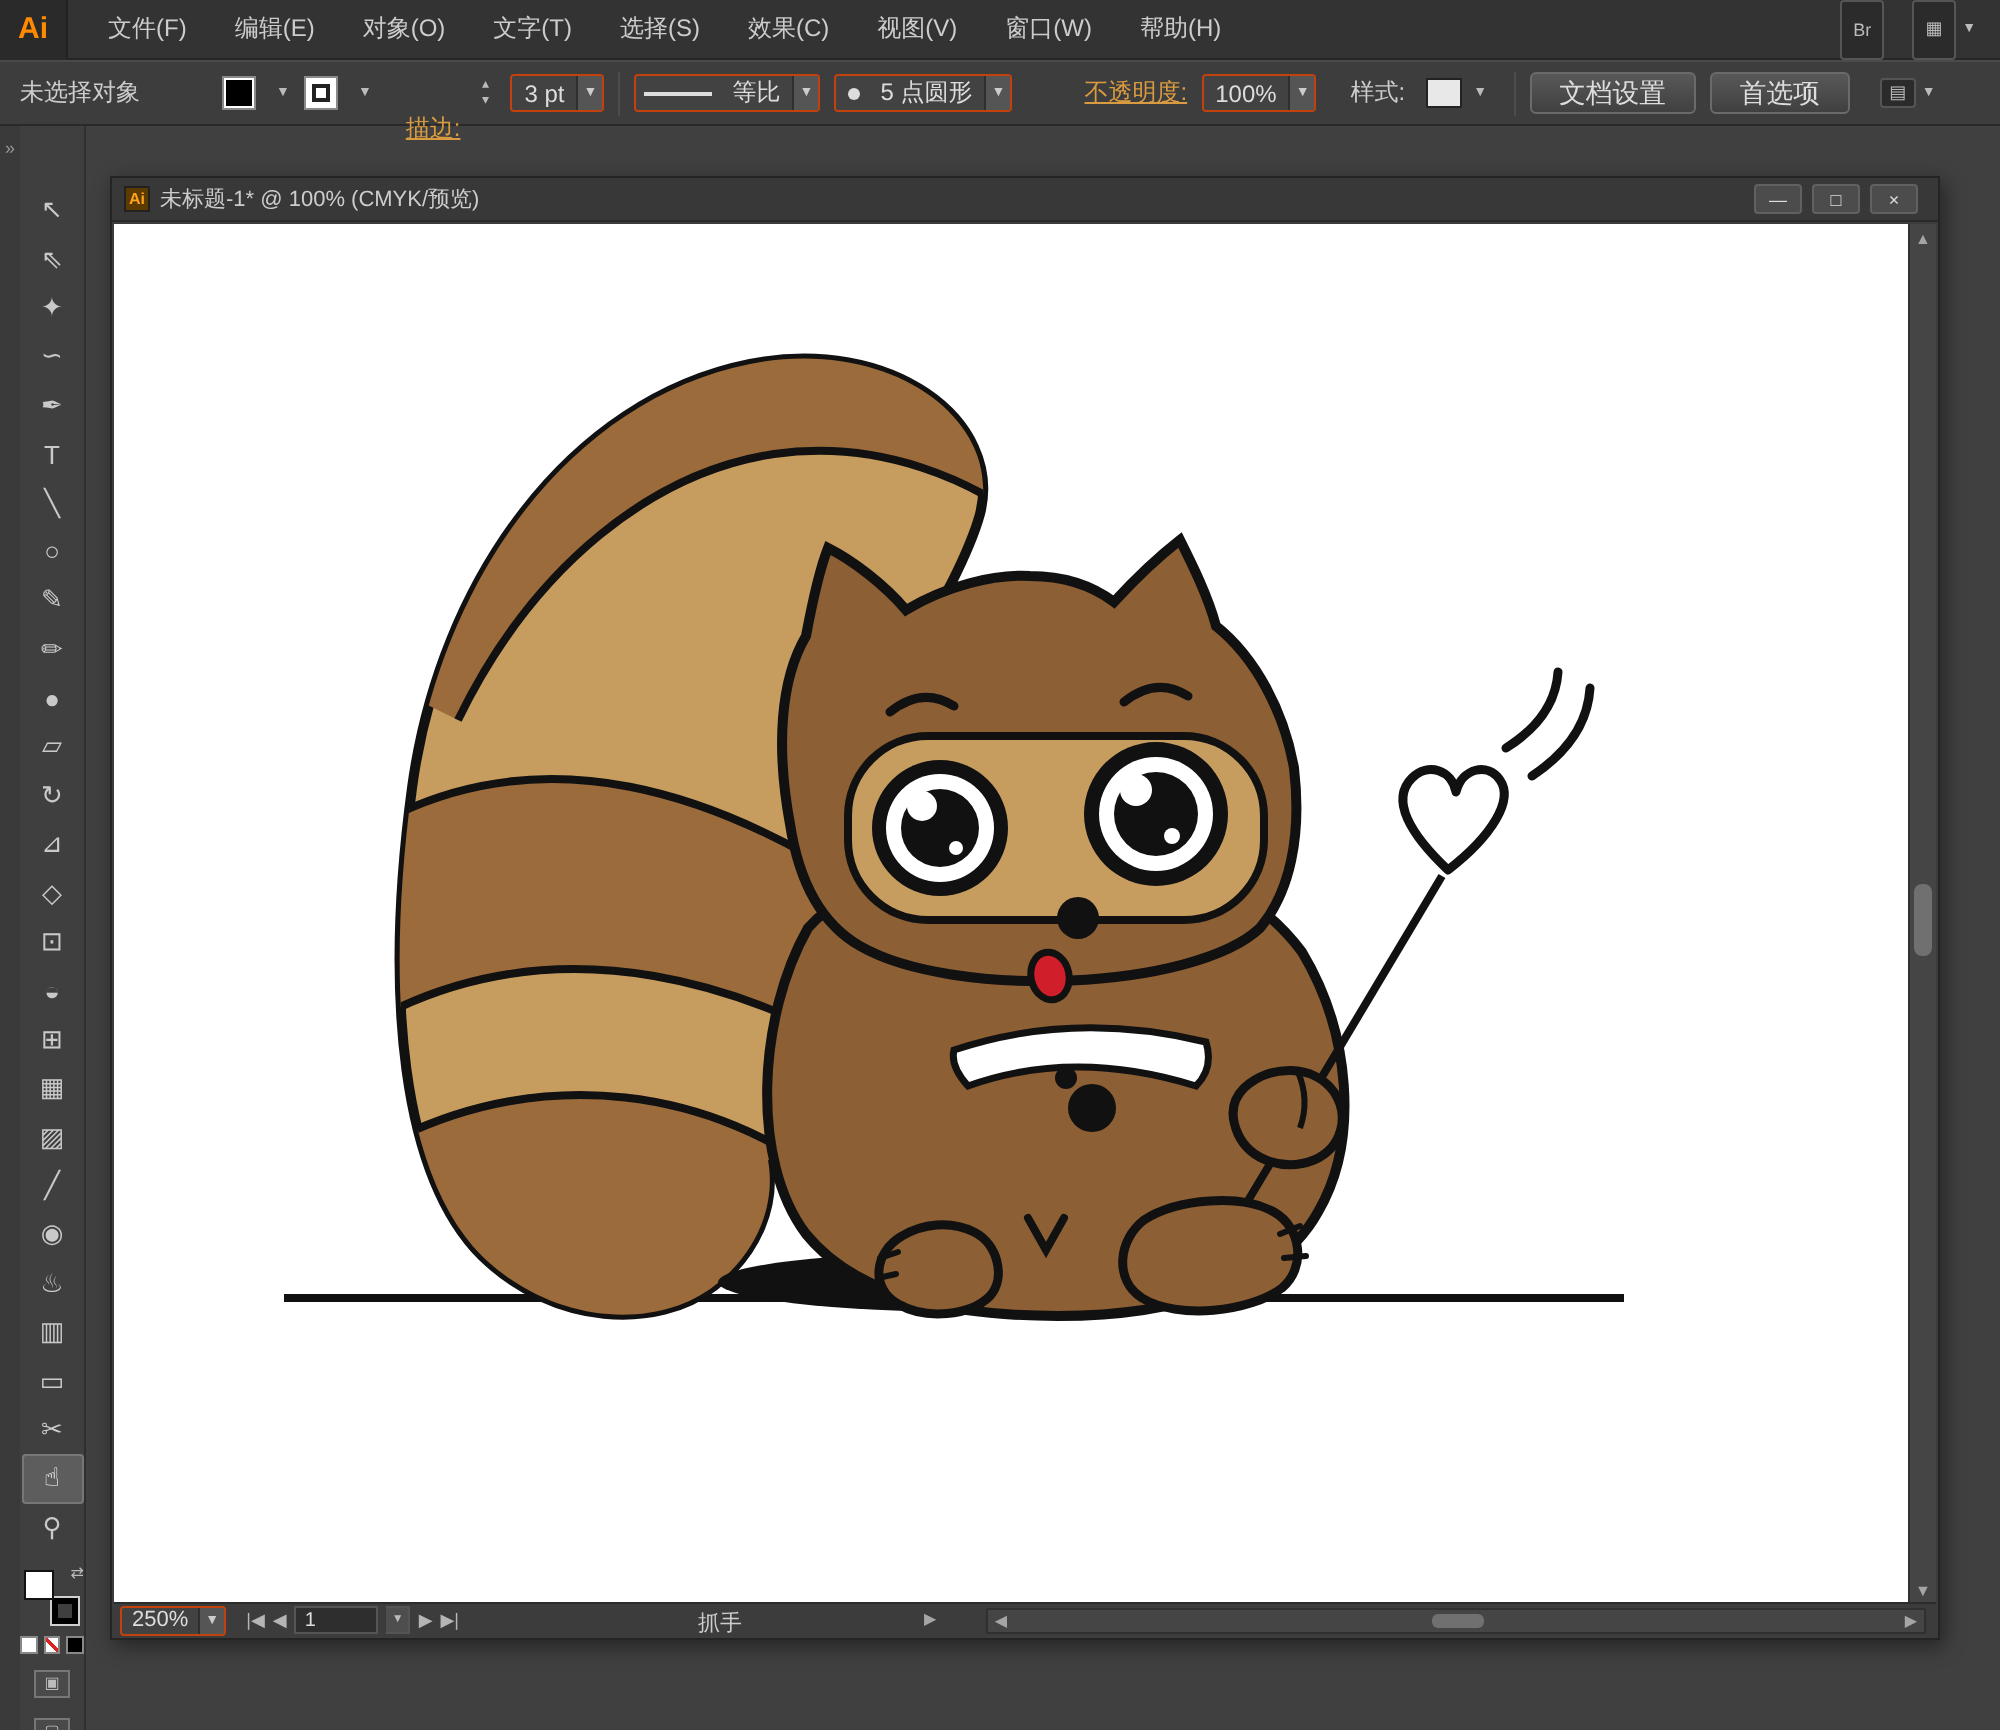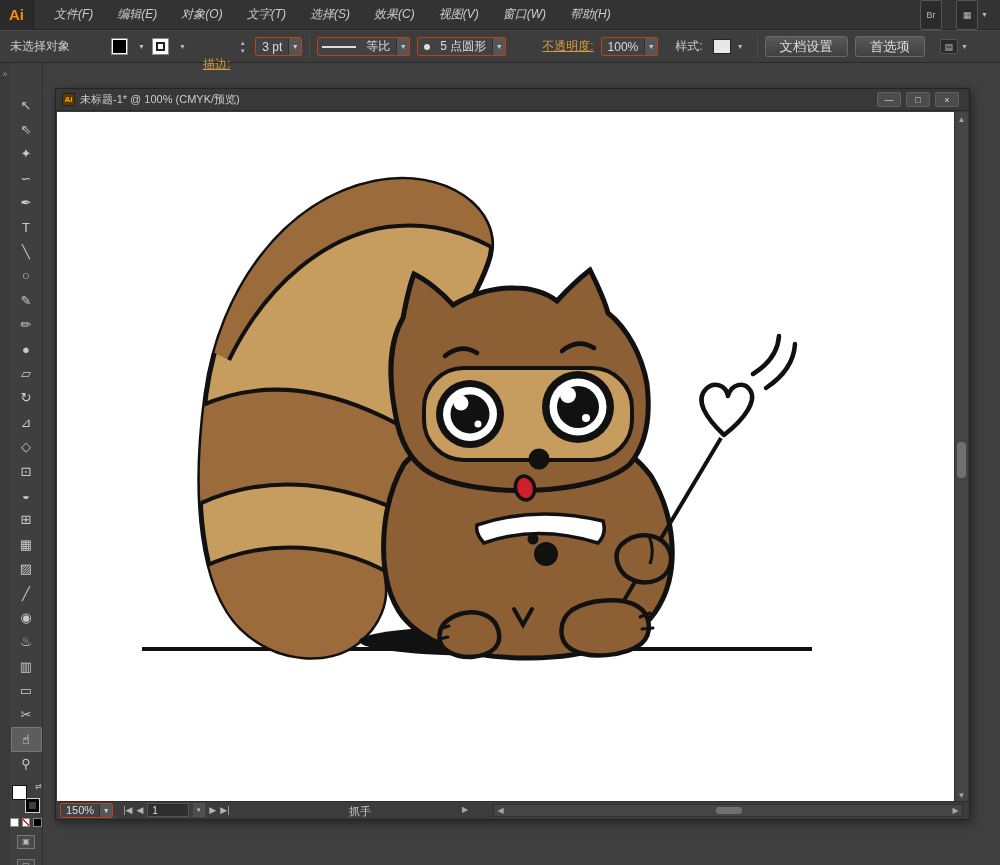--- a/index.html
+++ b/index.html
@@ -5,21 +5,21 @@
   * { margin:0; padding:0; box-sizing:border-box; }
   html,body { width:1000px; height:865px; overflow:hidden; }
   body { background:#404040; font-family:"Liberation Sans","DejaVu Sans",sans-serif; color:#ccc; font-size:12px; }
 
   
   .menubar { position:absolute; left:0; top:0; width:1000px; height:30px; background:#333;
              border-bottom:1px solid #262626; display:flex; align-items:center; }
   .ai-logo { width:34px; height:30px; display:flex; align-items:center; justify-content:center;
              background:#2a2a2a; color:#ff8a00; font-weight:bold; font-size:15px; border-right:1px solid #222; }
   .menu-items { display:flex; height:100%; align-items:center; margin-left:8px; }
-  .menu-item { padding:12px 12px; height:100%; display:flex; align-items:center; cursor:default;font-style:italic; }
+  .menu-item { padding:12px 12px; height:100%; display:flex; align-items:center; cursor:default; }
   .menubar-right { margin-left:auto; display:flex; align-items:center; gap:14px; margin-right:12px; }
   .appbar-icon { width:22px; height:30px; background:#2b2b2b; border:1px solid #555; border-radius:2px;
                  display:flex; align-items:center; justify-content:center; font-size:9px; color:#bbb; }
   .dd-arrow { font-size:7px; color:#bbb; margin-left:3px; }
 
   
   .controlbar { position:absolute; left:0; top:30px; width:1000px; height:33px; background:#3d3d3d;
                 border-top:1px solid #4a4a4a; border-bottom:1px solid #292929;
                 display:flex; align-items:center; gap:7px; padding:0 10px; }
   .gold-link { color:#d99b40; text-decoration:underline; }
@@ -314,21 +314,21 @@
   </div>
 
   <div class="vscroll">
     <div class="arr up">▲</div>
     <div class="vthumb"></div>
     <div class="arr down">▼</div>
   </div>
 
   <div class="doc-status">
     <span class="combo zoom-combo">
-      <span class="combo-text">150%</span>
+      <span class="combo-text">250%</span>
       <span class="dd">▼</span>
     </span>
     <div class="navcluster">
       <span>|◀</span>
       <span>◀</span>
       <span class="ab-field">1</span>
       <span class="ab-dd">▼</span>
       <span>▶</span>
       <span>▶|</span>
     </div>

